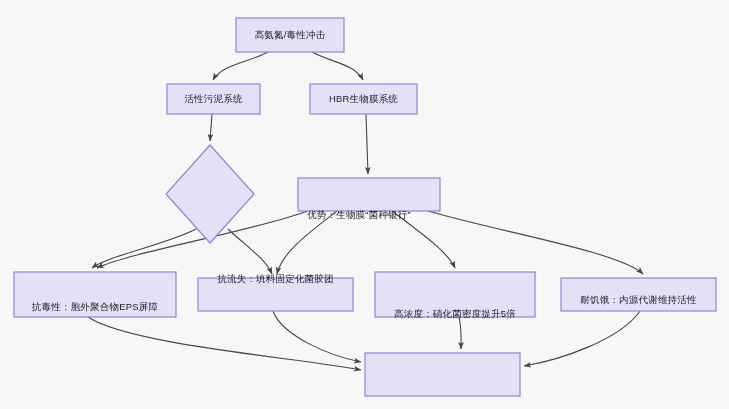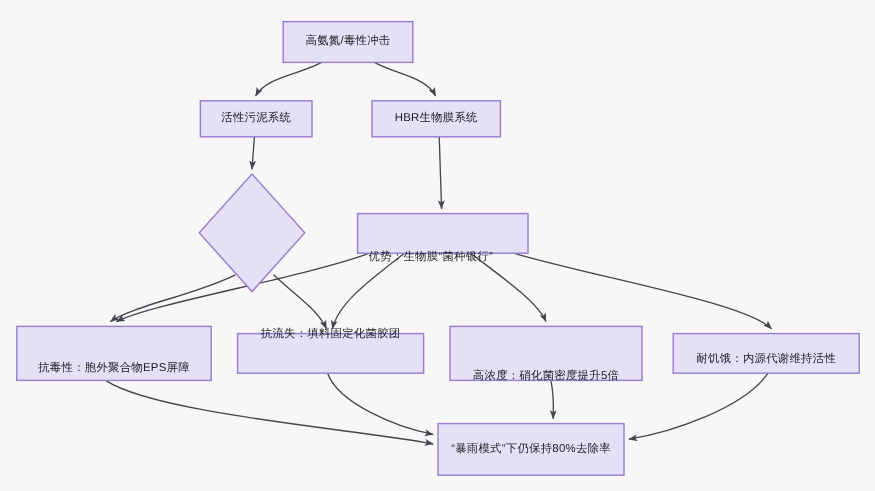--- a/index.html
+++ b/index.html
@@ -107,15 +107,14 @@
   <div class="node-label" style="left: 298px; top: 178px; width: 122px; height: 33px; color: rgb(27, 27, 31); margin-top: 20px;">优势：生物膜“菌种银行”</div>
 
   <div class="node-label" style="left: 22px; top: 272px; width: 146px; height: 45px; color: rgb(27, 27, 31); margin-top: 12px;">抗毒性：胞外聚合物EPS屏障</div>
 
   <div class="node-label" style="left: 198px; top: 262px; width: 155px; height: 33px; color: rgb(27, 27, 31);">抗流失：填料固定化菌胶团</div>
 
   <div class="node-label" style="left: 383px; top: 272px; width: 144px; height: 45px; color: rgb(27, 27, 31); margin-top: 19px;">高浓度：硝化菌密度提升5倍</div>
 
   <div class="node-label" style="left: 561px; top: 278px; width: 155px; height: 44px; color: rgb(27, 27, 31);">耐饥饿：内源代谢维持活性</div>
 
-  <div class="node-label" style="left: 372px; top: 353px; width: 141px; height: 43px; color: rgb(27, 27, 31);">“暴雨模式”下仍保持80%去除率</div>
 
 </div>
 
 </body></html>

